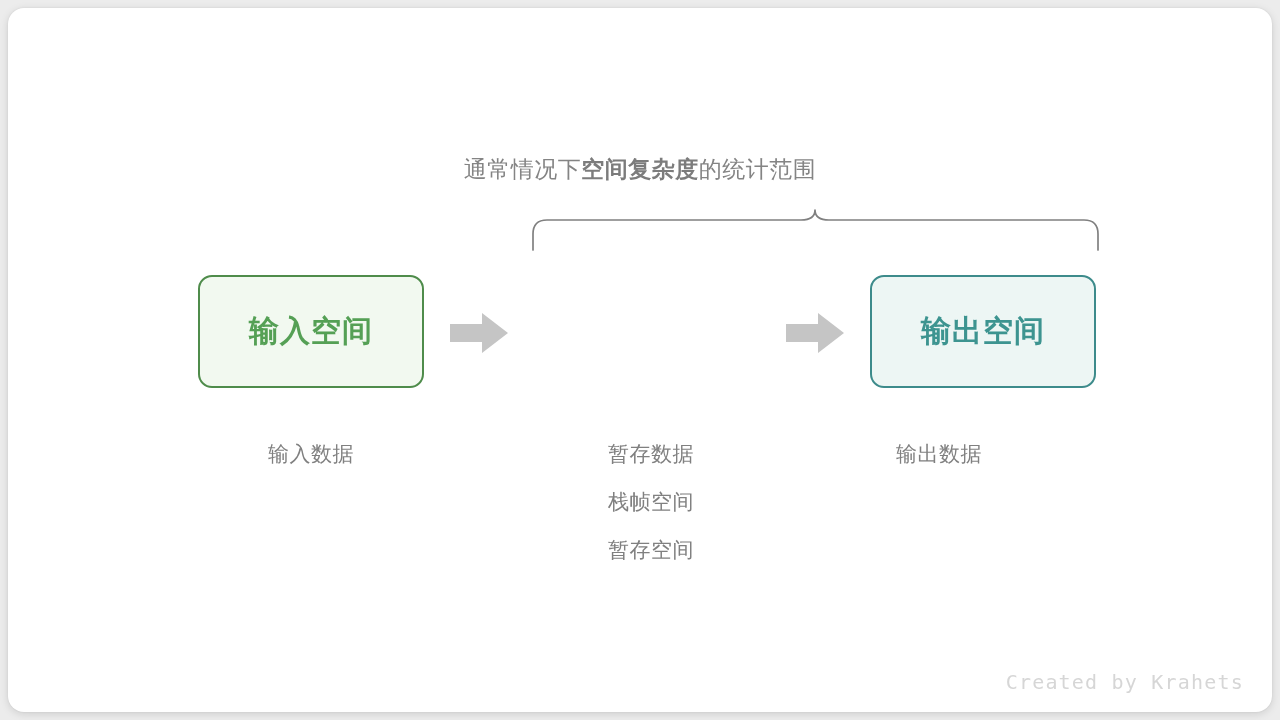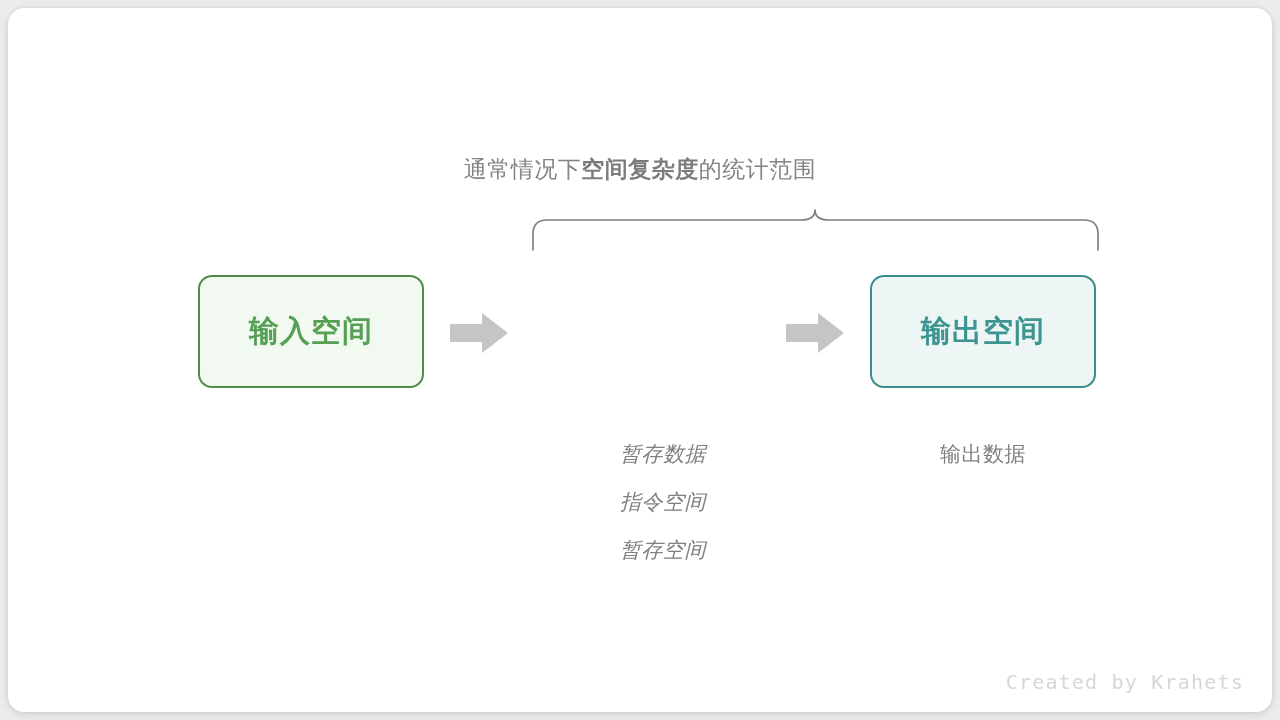--- a/index.html
+++ b/index.html
@@ -84,22 +84,22 @@
     position: absolute;
     top: 422px;
     width: 226px;
     text-align: center;
     color: #808080;
     font-size: 21px;
     line-height: 48px;
     letter-spacing: 0.5px;
   }
   #caption-input  { left: 190px; }
-  #caption-temp   { left: 542px; font-style: italic; }
-  #caption-output { left: 862px; text-align: center; }
+  #caption-temp   { left: 530px; }
+  #caption-output { left: 818px; text-align: center; }
   .caption-line { display: block; white-space: nowrap; }
 
   
   #watermark {
     position: absolute;
     right: 28px;
     bottom: 18px;
     font-family: "DejaVu Sans Mono", "Liberation Mono", monospace;
     font-size: 20px;
     color: #d6d6d6;
@@ -135,23 +135,26 @@
     <span>输出空间</span>
   </div>
 
   <svg class="arrow" id="arrow-1" width="62" height="44" viewBox="0 0 62 44">
     <path d="M 2 13 L 34 13 L 34 2 L 60 22 L 34 42 L 34 31 L 2 31 Z" fill="#c5c5c5"></path>
   </svg>
   <svg class="arrow" id="arrow-2" width="62" height="44" viewBox="0 0 62 44">
     <path d="M 2 13 L 34 13 L 34 2 L 60 22 L 34 42 L 34 31 L 2 31 Z" fill="#c5c5c5"></path>
   </svg>
 
+  <div class="caption-col" id="caption-input">
+    <span class="caption-line">输入数据</span>
+  </div>
   <div class="caption-col" id="caption-temp">
     <span class="caption-line">暂存数据</span>
-    <span class="caption-line">指令空间</span>
+    <span class="caption-line">栈帧空间</span>
     <span class="caption-line">暂存空间</span>
   </div>
   <div class="caption-col" id="caption-output">
     <span class="caption-line">输出数据</span>
   </div>
 
   <div id="watermark">Created by Krahets</div>
 
 </div>
 

